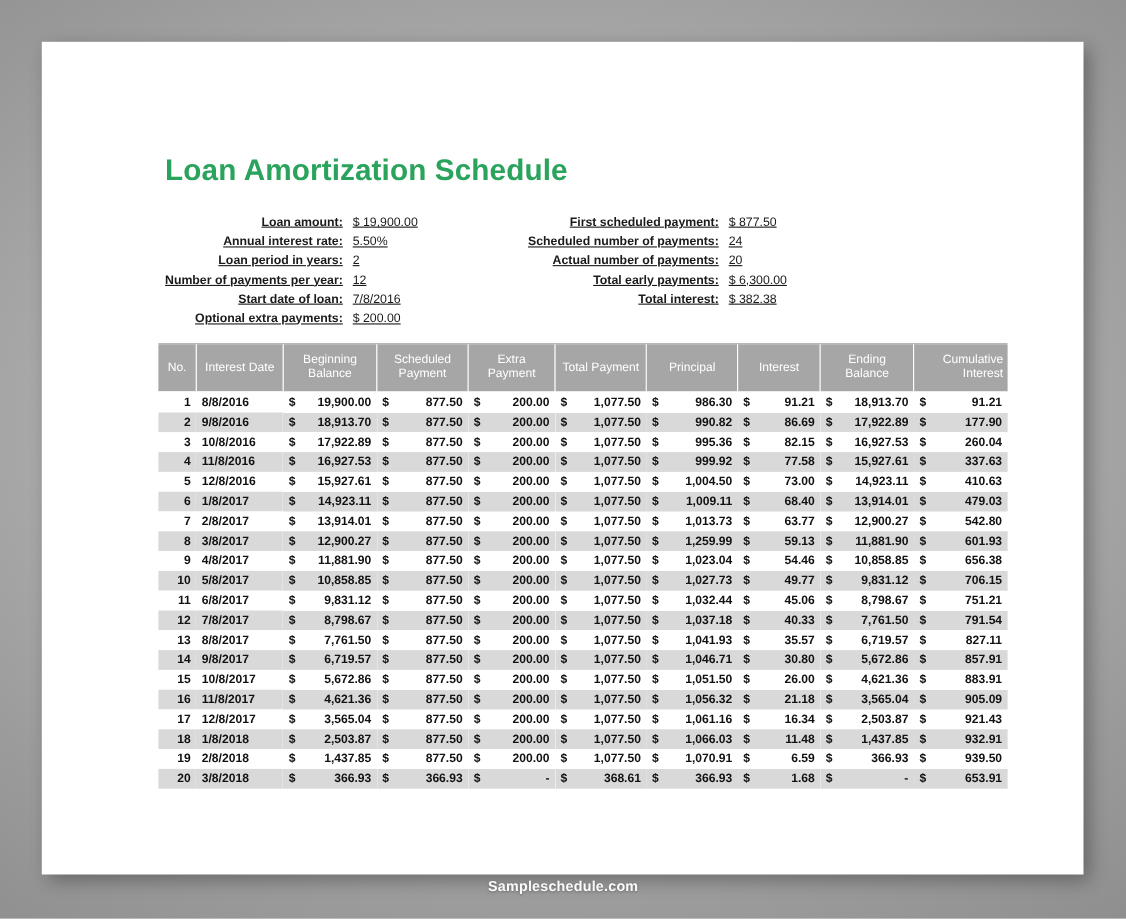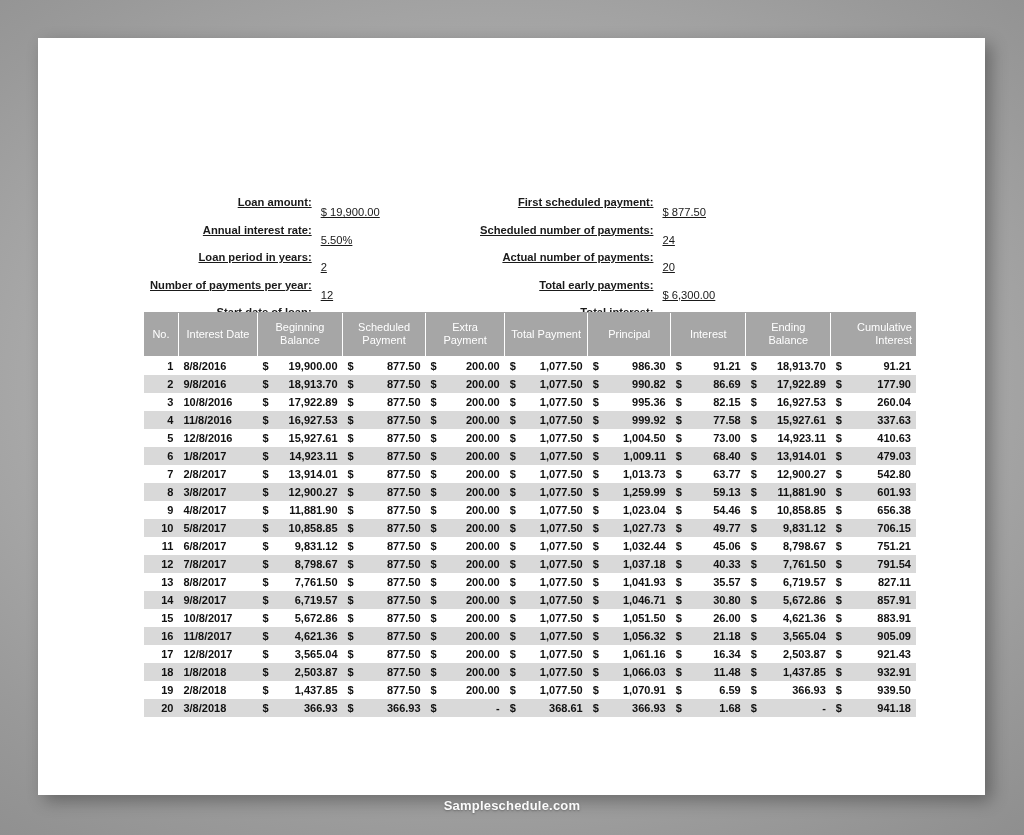--- a/index.html
+++ b/index.html
@@ -63,21 +63,20 @@
   .summary .lbl {
     text-align: right;
     white-space: nowrap;
     line-height: 15.5px;
   }
   .summary .val {
     text-align: left;
     white-space: nowrap;
     font-weight: normal;
     line-height: 15.5px;
-    margin-top: 10px;
   }
 
   
   #amort-table {
     position: absolute;
     left: 106px;
     top: 275px;
     width: 772px;
     border-collapse: collapse;
     font-size: 11px;
@@ -161,20 +160,21 @@
     text-shadow: 0 1px 2px rgba(70,70,70,0.55);
   }
 </style>
 </head>
 <body>
 
 <div id="backdrop"></div>
 
 <div id="page">
 
+  <div id="doc-title">Loan Amortization Schedule</div>
 
   <div class="summary" id="summary-left">
       <div class="lbl">Loan amount:</div>
       <div class="val">$ 19,900.00</div>
       <div class="lbl">Annual interest rate:</div>
       <div class="val">5.50%</div>
       <div class="lbl">Loan period in years:</div>
       <div class="val">2</div>
       <div class="lbl">Number of payments per year:</div>
       <div class="val">12</div>
@@ -457,20 +457,20 @@
         <tr class="band">
           <td class="c-no">20</td>
           <td class="c-date">3/8/2018</td>
           <td class="money"><span class="sign">$</span><span>366.93</span></td>
           <td class="money"><span class="sign">$</span><span>366.93</span></td>
           <td class="money"><span class="sign">$</span><span>-</span></td>
           <td class="money"><span class="sign">$</span><span>368.61</span></td>
           <td class="money"><span class="sign">$</span><span>366.93</span></td>
           <td class="money"><span class="sign">$</span><span>1.68</span></td>
           <td class="money"><span class="sign">$</span><span>-</span></td>
-          <td class="money"><span class="sign">$</span><span>941.18</span></td>
+          <td class="money"><span class="sign">$</span><span>653.91</span></td>
         </tr>
       </tbody>
   </table>
 
 </div>
 
 <div id="watermark">Sampleschedule.com</div>
 
 </body></html>

